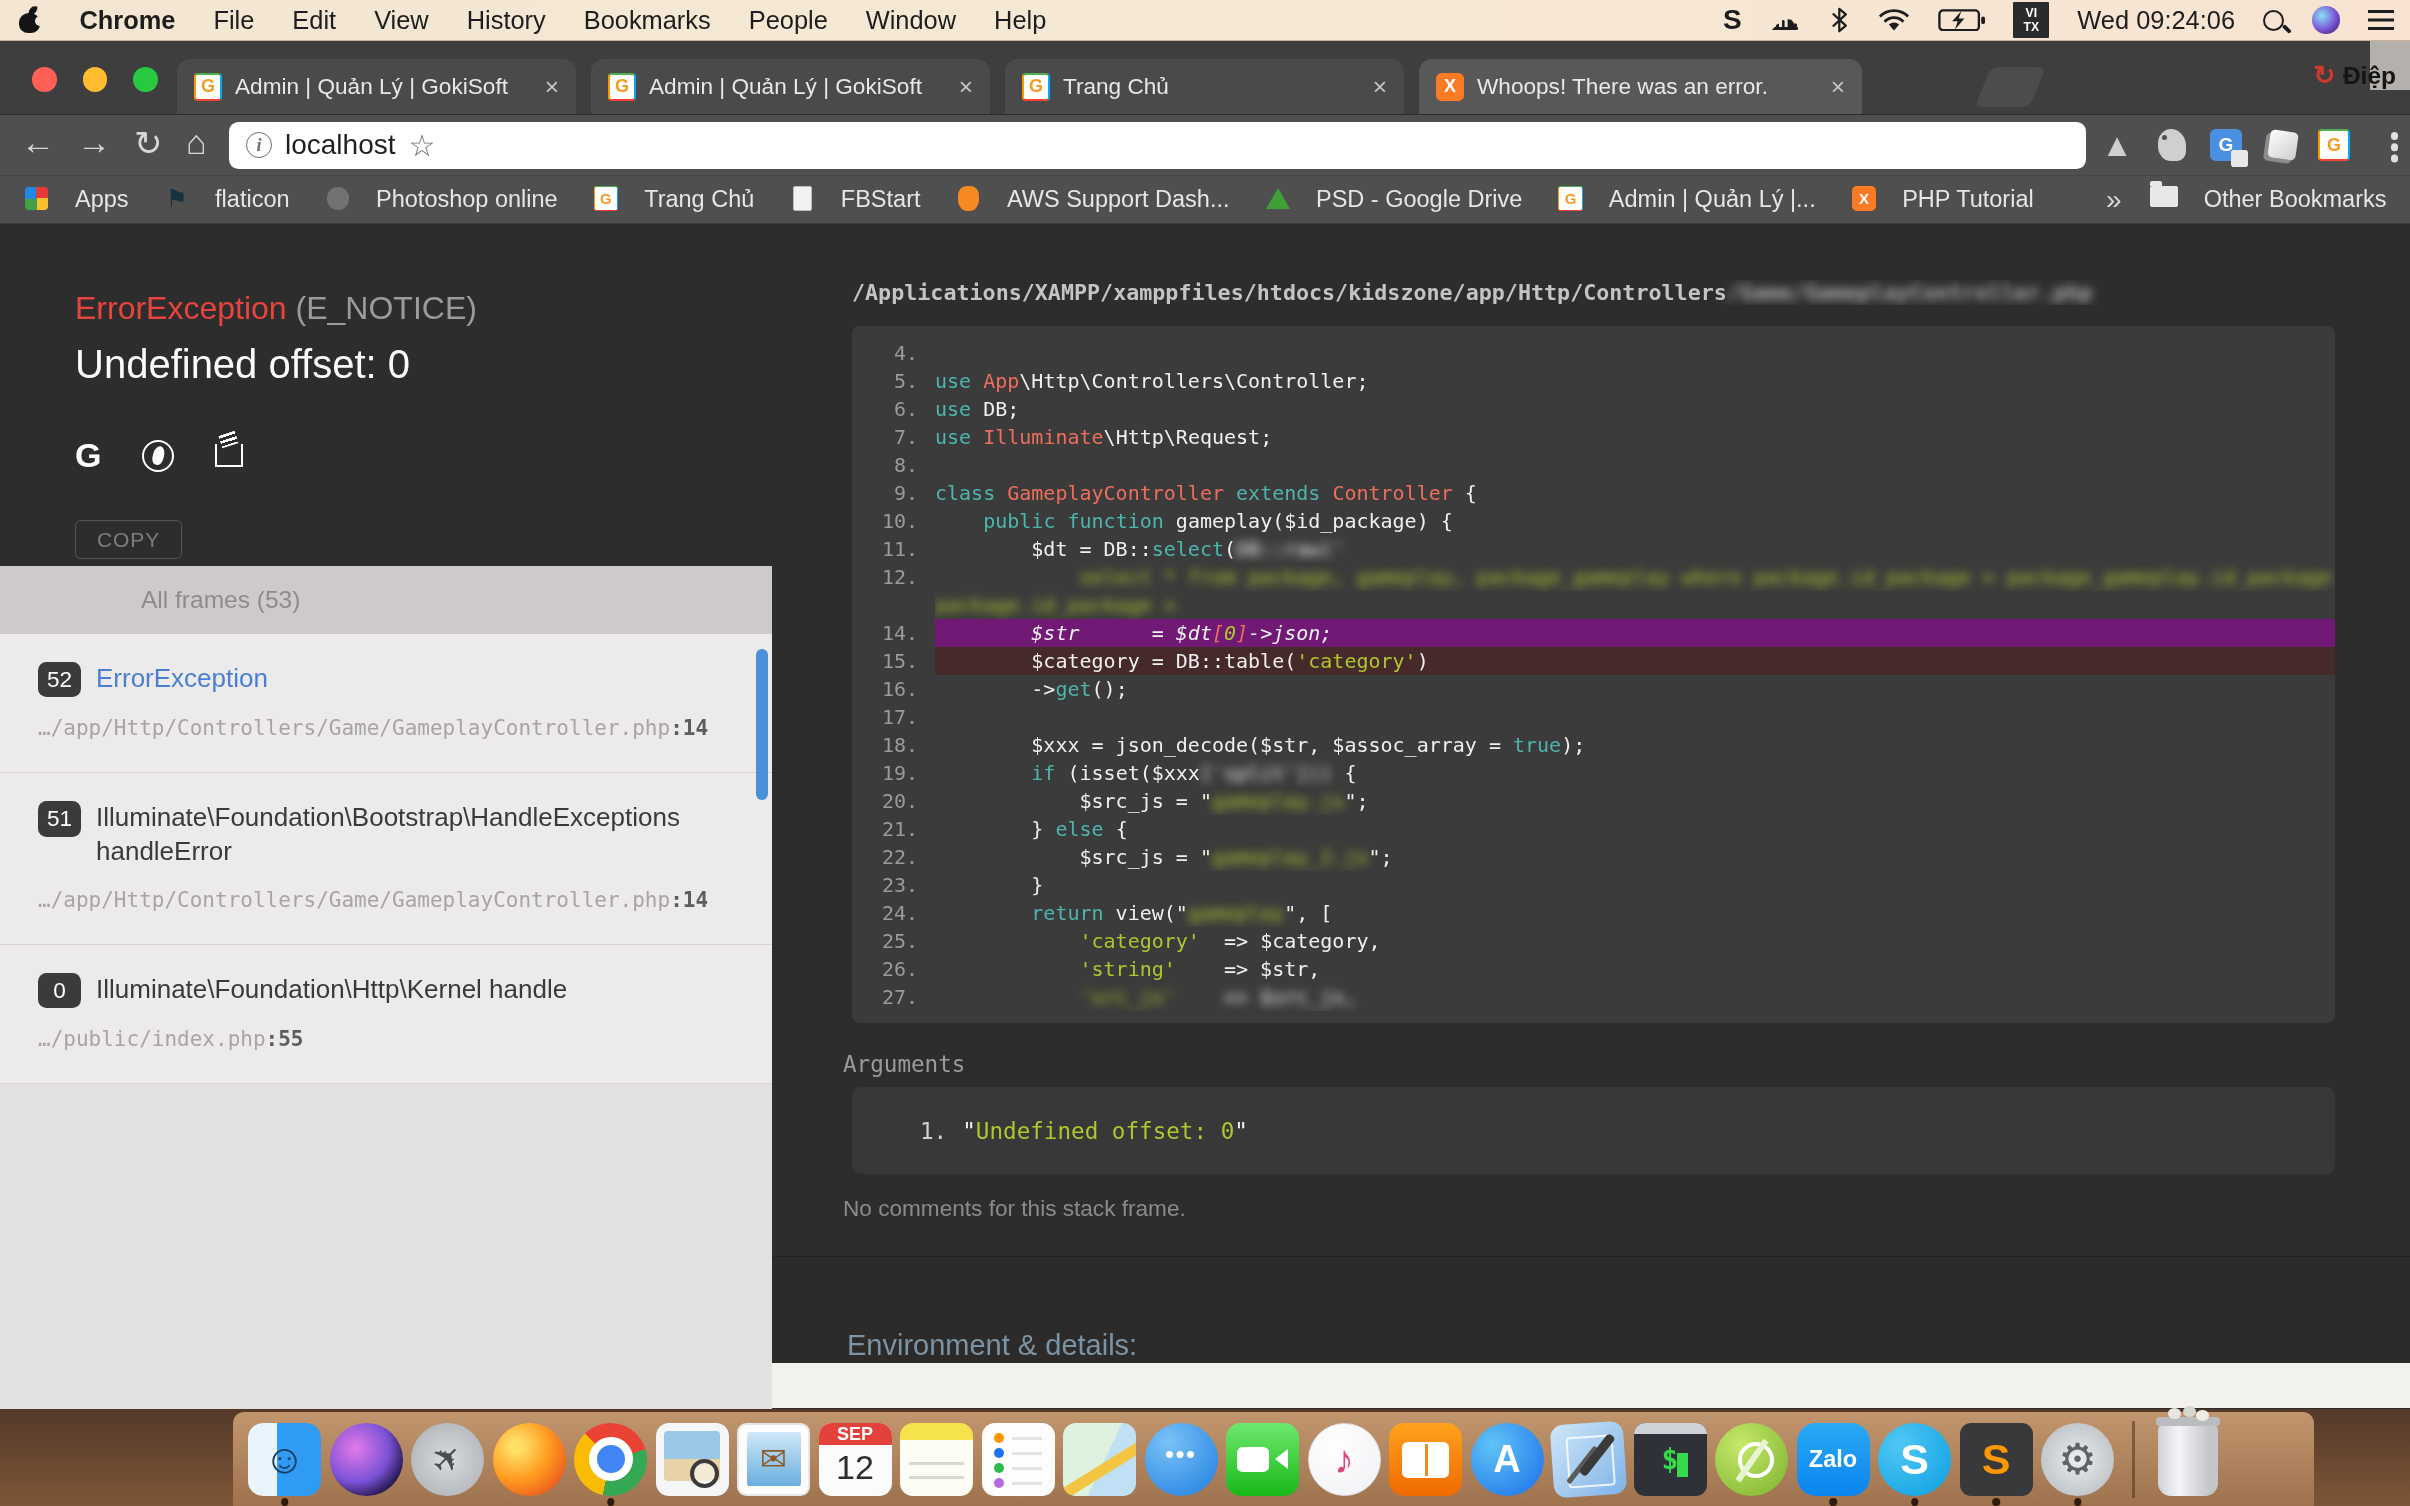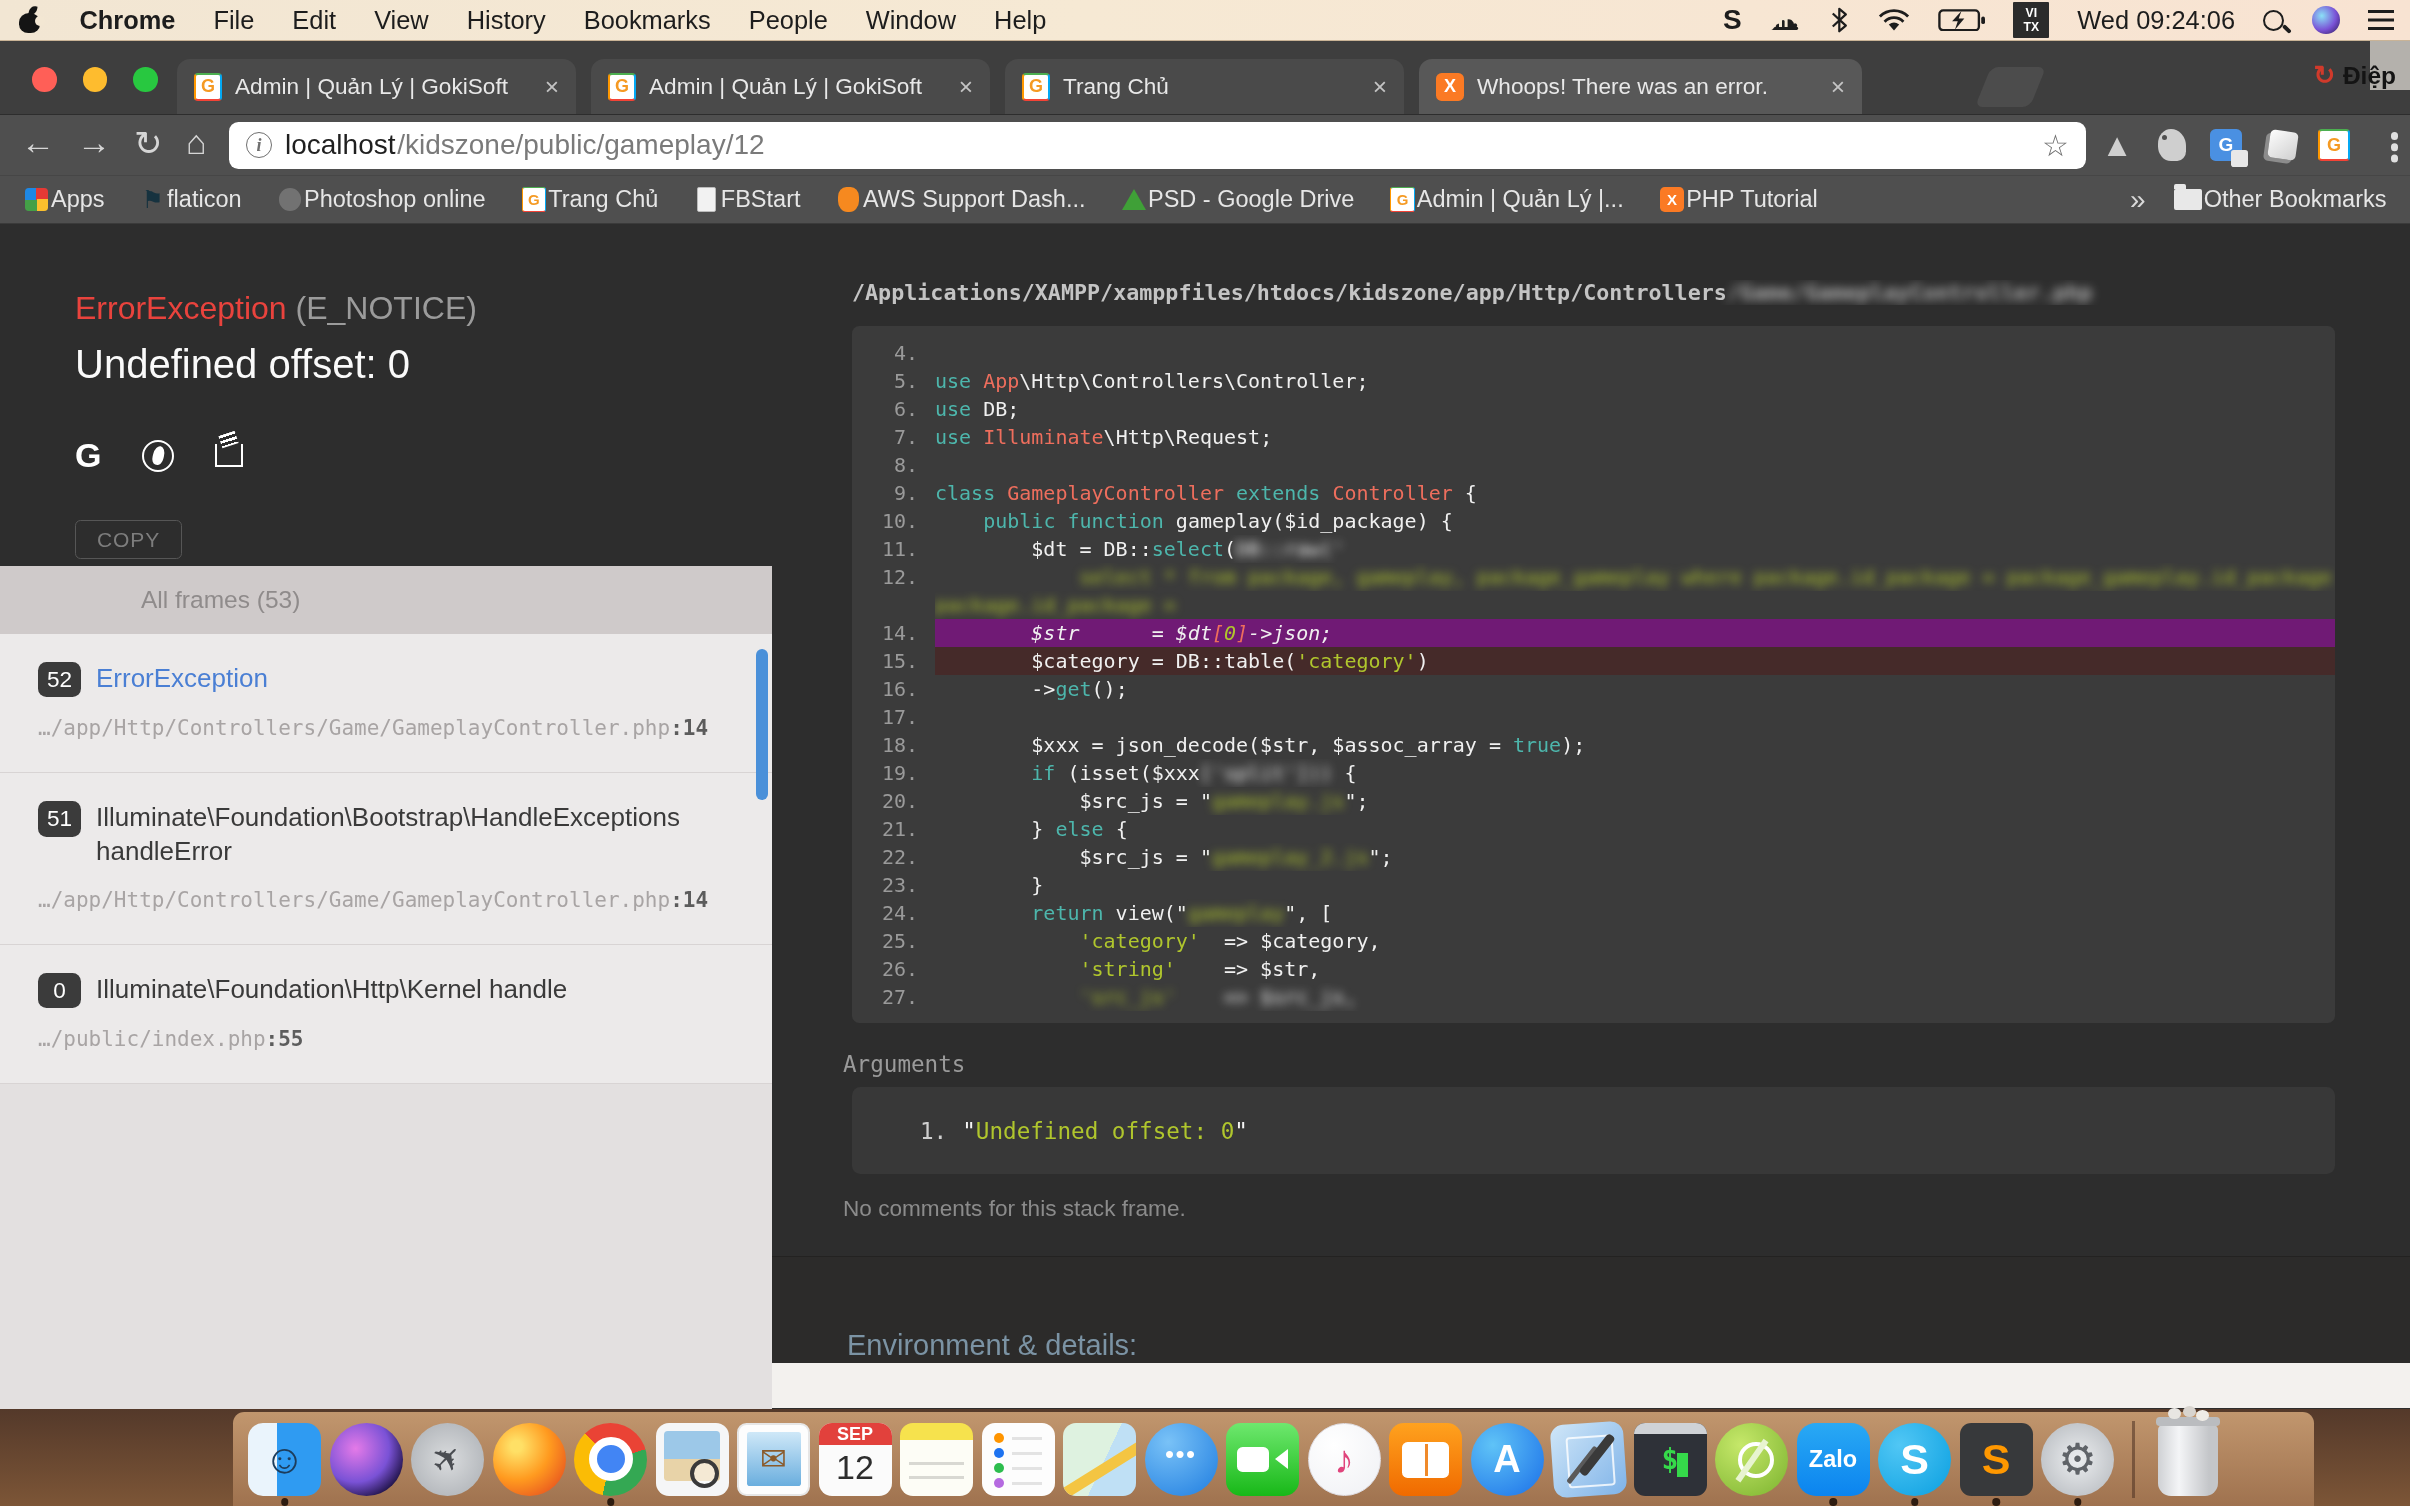--- a/index.html
+++ b/index.html
@@ -83,21 +83,21 @@
   .ext-cube { width:28px; height:28px; background:linear-gradient(135deg,#fdfdfd,#cfcfcf); border-radius:4.7px;
     box-shadow:-3.8px 3.8px 0 rgba(255,255,255,.35); transform:rotate(8deg); }
   .ext-goki { width:32px; height:32px; }
   .menu-dots { position:absolute; right:13px; top:17px; width:7.5px; height:7.5px; background:#e0e0e0;
     border-radius:50%; box-shadow:0 11.3px 0 #e0e0e0, 0 22.6px 0 #e0e0e0; }
 
   
   .bookmarksbar { position:absolute; left:0; top:175px; width:2411px; height:49px; background:#4f4f4f;
     border-top:0.9px solid #464646; display:flex; align-items:center; padding:0 24.5px; gap:36px;
     color:#e6e6e6; font-size:23.5px; border-bottom:0.9px solid #3a3a3a; }
-  .bm { display:flex; align-items:center; gap:2px; flex:none; }
+  .bm { display:flex; align-items:flex-start; gap:26px; flex:none; }
   .bmfav { width:24.5px; height:24.5px; flex:none; display:flex; align-items:center; justify-content:center; }
   .fav-apps { width:22.6px; height:22.6px; background:conic-gradient(#e53935 0 25%,#fbc02d 0 50%,#43a047 0 75%,#1e88e5 0); border-radius:3.8px; }
   .fav-flag { color:#16323f; font-size:24.5px; }
   .fav-ps { width:22.6px; height:22.6px; border-radius:50%; background:#8a8a8a; opacity:.6; }
   .fav-goki-sm { width:24.5px; height:24.5px; background:#fff; border-radius:2.8px;
     border-top:1.9px solid #4caf50; border-right:1.9px solid #03a9f4; border-bottom:1.9px solid #f44336; border-left:1.9px solid #ff9800;
     color:#f59a23; font-weight:bold; font-size:15px; display:flex; align-items:center; justify-content:center; }
   .fav-page { width:19px; height:24.5px; background:#f2f2f2; border-radius:1.9px; border:0.9px solid #bbb; }
   .fav-aws { width:21px; height:24.5px; background:#f6891f; border-radius:40% 40% 45% 45%; }
   .fav-gdrive { width:0; height:0; border-left:12.2px solid transparent; border-right:12.2px solid transparent;
@@ -340,21 +340,20 @@
   </div>
 
   <div class="toolbar">
     <span class="nav-ic" style="left:21px;">←</span>
     <span class="nav-ic" style="left:77px;">→</span>
     <span class="nav-ic" style="left:134px;">↻</span>
     <span class="nav-ic" style="left:186px;">⌂</span>
     <div class="urlbar">
       <span class="info-ic">i</span>
       <span class="url-host">localhost</span>
-      <span class="url-path" style="margin-left:-11.3px;">/kidszone/public/gameplay/12</span>
       <span class="star-ic">☆</span>
     </div>
     <div class="ext" style="left:2098px;">
         <span class="ext-drive">▲</span>
       </div>
     <div class="ext" style="left:2153px;">
         <span class="ext-parrot"></span>
       </div>
     <div class="ext" style="left:2207px;">
         <span class="ext-translate">G</span>

